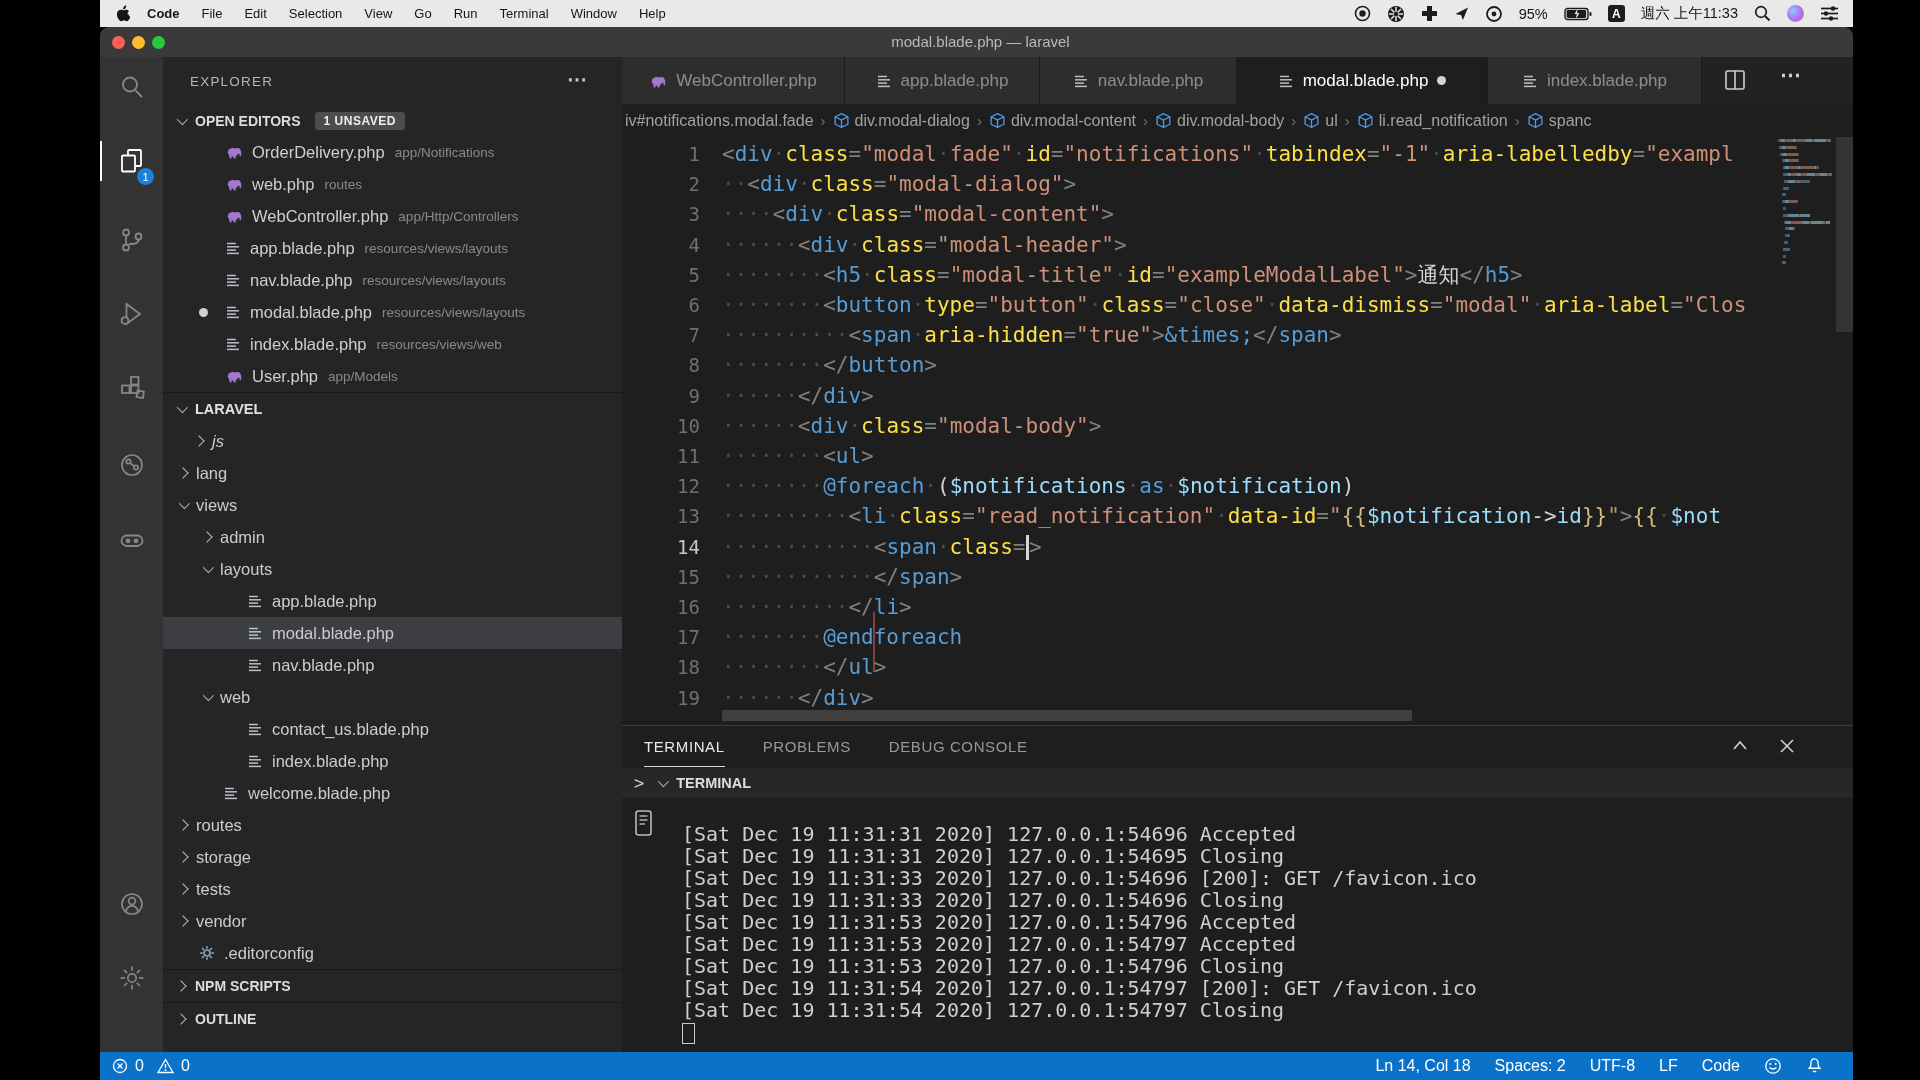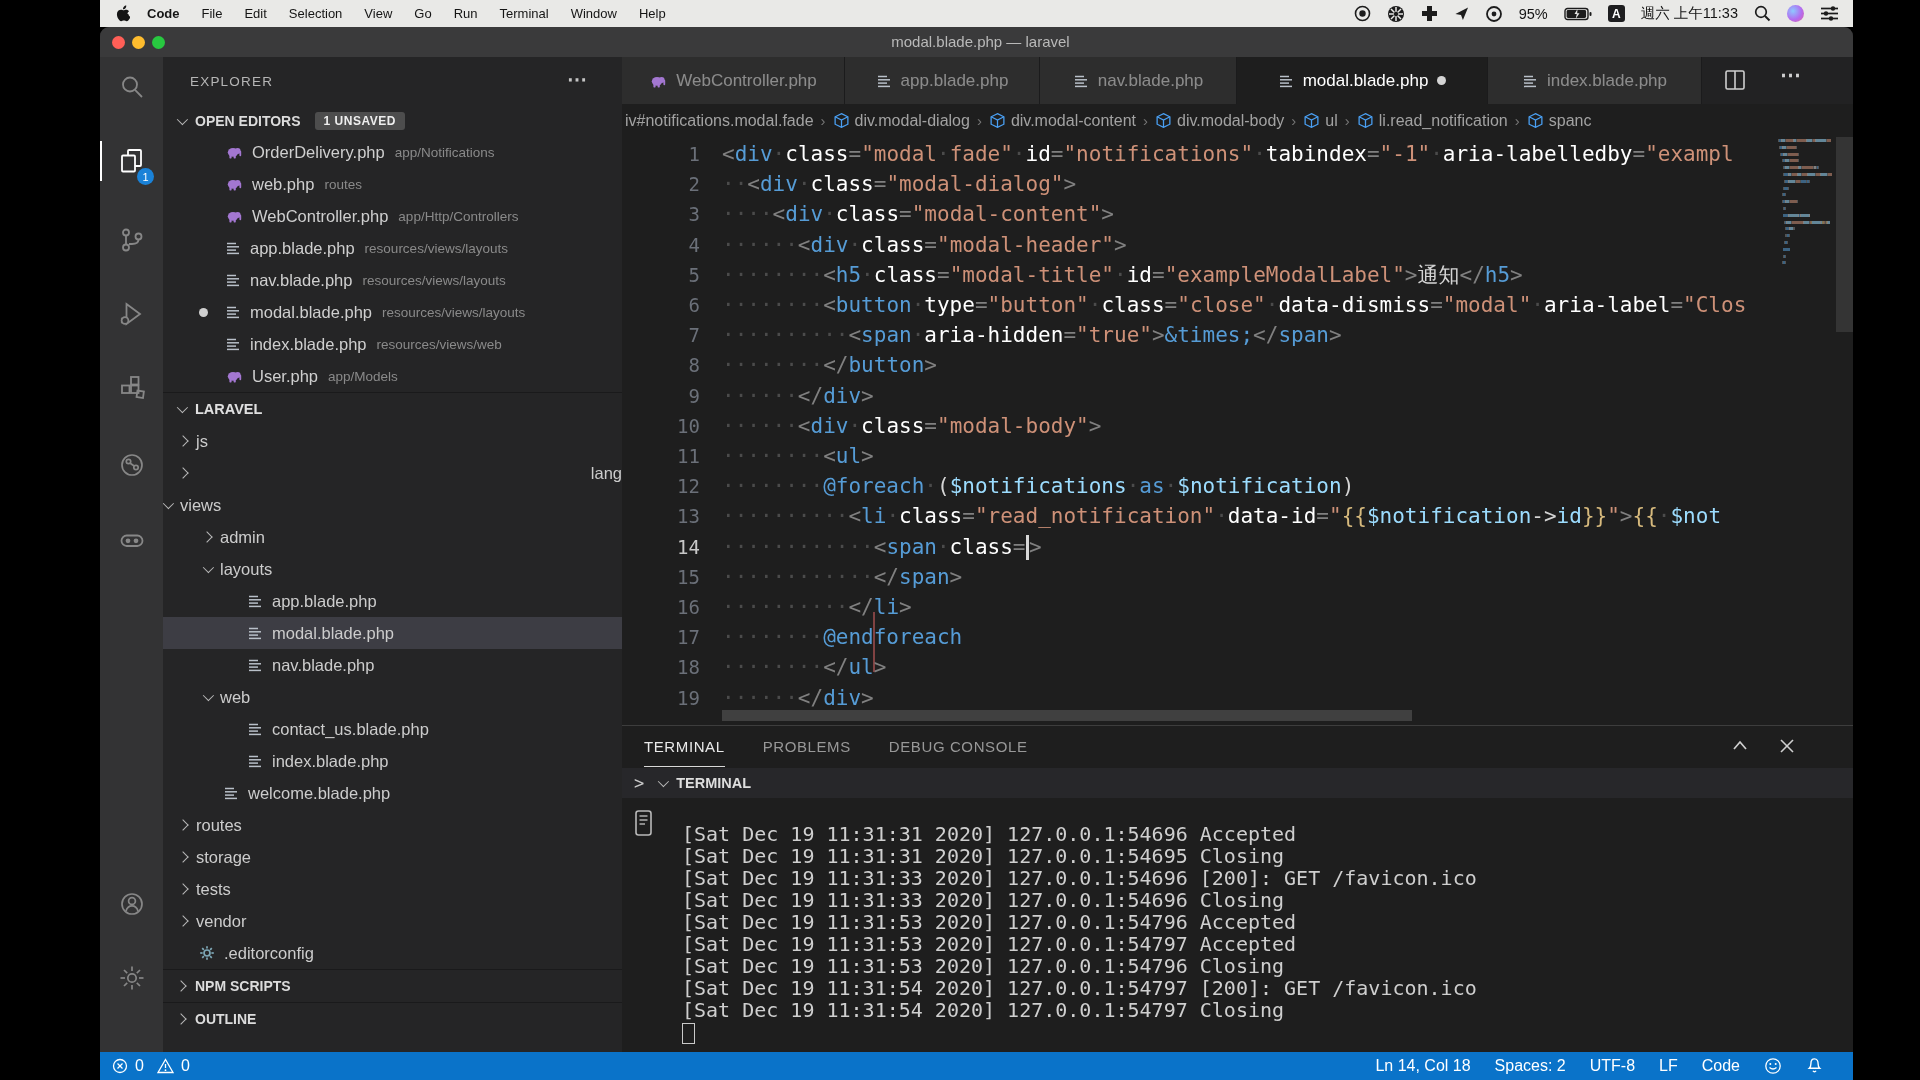--- a/index.html
+++ b/index.html
@@ -81,21 +81,21 @@
                font-size:16px;color:#a2a2a2;white-space:nowrap;overflow:hidden;padding-left:3px;}
   .bc-sep{color:#767676;margin:0 7px;font-size:15px;}
   .bc-item{display:flex;align-items:center;gap:5px;}
 
   #code{position:absolute;left:0;top:80px;right:0;height:585px;}
   .cl{position:absolute;left:0;right:74px;height:31px;line-height:30px;white-space:pre;
       font-family:"DejaVu Sans Mono",monospace;font-size:21px;}
   .cl .ln{position:absolute;left:0;width:78px;text-align:right;color:#6b7079;font-size:19px;}
   .cl.cur .ln{color:#c8c8c8;}
   .cl .ct{position:absolute;left:100px;}
-  .c-p{color:#808080}.c-t{color:#569cd6}.c-a{color:#ffffff}.c-s{color:#ce9178}
+  .c-p{color:#808080}.c-t{color:#569cd6}.c-a{color:#fde047}.c-s{color:#ce9178}
   .c-x{color:#d4d4d4}.c-k{color:#569cd6}.c-v{color:#9cdcfe}.c-b{color:#d7ba7d}
   .cursor{display:inline-block;width:2.5px;height:25px;background:#d7d7d7;vertical-align:middle;margin-left:1px;}
   #guide-red{position:absolute;left:251px;top:475px;width:2px;height:60px;background:rgba(195,90,90,.6);}
 
   #minimap{position:absolute;top:82px;right:19px;width:56px;}
   .mm-row{position:absolute;left:0;height:3px;display:flex;}
   .mm-row span{height:3px;display:inline-block;opacity:.55;}
   #vsb{position:absolute;top:80px;right:0;width:17px;height:195px;background:rgba(121,121,121,.25);}
   #hsb{position:absolute;top:653px;left:100px;width:690px;height:11px;background:rgba(121,121,121,.38);}
 
@@ -415,29 +415,29 @@
           </span>
           <span class="fname">User.php</span>
           <span class="fpath">app/Models</span>
         </div>
       </div>
     <div id="laravel-head">
       <span class="chev open"></span>
       <span>LARAVEL</span>
     </div>
     <div id="tree">
+        <div class="tree-row" style="padding-left: 32px; font-style: italic;">
+          <span class="chev closed"></span>
+          <span>js</span>
+        </div>
         <div class="tree-row" style="padding-left: 16px;">
           <span class="chev closed"></span>
-          <span>js</span>
-        </div>
-        <div class="tree-row" style="padding-left: 16px; justify-content: space-between;">
-          <span class="chev closed"></span>
           <span>lang</span>
         </div>
-        <div class="tree-row" style=" text-align: right;">
+        <div class="tree-row" style="padding-left: 16px; text-align: right;">
           <span class="chev open"></span>
           <span>views</span>
         </div>
         <div class="tree-row" style="padding-left: 40px;">
           <span class="chev closed"></span>
           <span>admin</span>
         </div>
         <div class="tree-row" style="padding-left: 40px;">
           <span class="chev open"></span>
           <span>layouts</span>

